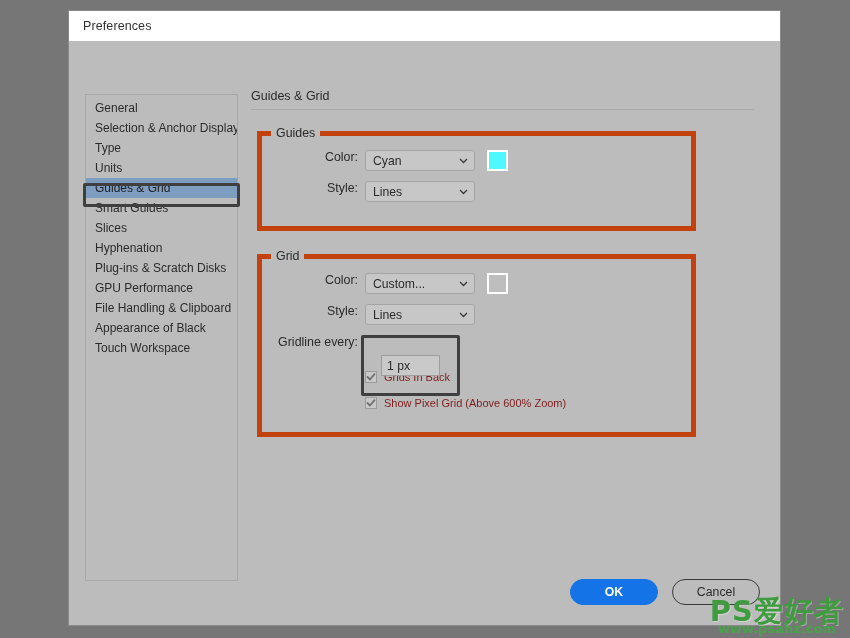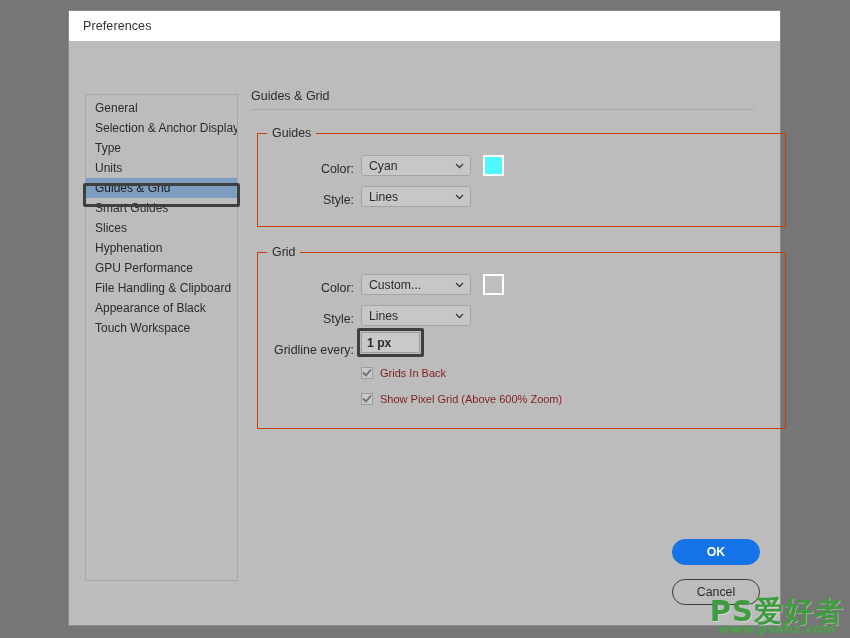--- a/index.html
+++ b/index.html
@@ -102,37 +102,37 @@
     padding-bottom: 6px;
   }
   .panel-rule {
     height: 1px;
     background: #a9a9a9;
     width: 503px;
     margin-bottom: 16px;
   }
 
   fieldset.group {
-    border: 1px solid #c2410c;
+    border: 5px solid #c2410c;
     margin: 0 16px 18px 6px;
     padding: 10px 0 14px 0;
-    width: 529px;
+    width: 439px;
     box-sizing: border-box;
     background: transparent;
   }
   fieldset.group legend {
     font-size: 12.4px;
     color: #2b2b2b;
     padding: 0 5px;
     margin-left: 9px;
   }
 
   .row {
     display: flex;
-    align-items: flex-end;
+    align-items: flex-start;
     height: 26px;
     margin-bottom: 5px;
   }
   .row .lbl {
     width: 103px;
     text-align: right;
     font-size: 12.4px;
     color: #2b2b2b;
     padding-right: 7px;
     box-sizing: border-box;
@@ -180,23 +180,22 @@
     box-sizing: border-box;
     font-size: 12.2px;
     color: #2b2b2b;
     display: flex;
     align-items: center;
     padding-left: 5px;
     position: relative;
   }
   .tinput-wrap {
     position: relative;
-    padding: 4px;
+    padding: 20px;
     margin-left: -4px;
-    font-weight: bold;
   }
   .tinput-wrap::after {
     content: "";
     position: absolute;
     left: 0; top: 0; right: 0; bottom: 0;
     border: 3px solid #3f3f3f;
     border-radius: 2px;
     pointer-events: none;
   }
 
@@ -227,21 +226,20 @@
     white-space: nowrap;
   }
 
   
   .footer {
     position: absolute;
     right: 20px;
     bottom: 20px;
     display: flex;
     gap: 14px;
-    flex-direction: column;
   }
   .btn {
     height: 26px;
     min-width: 88px;
     border-radius: 13px;
     font-size: 12.3px;
     display: flex;
     align-items: center;
     justify-content: center;
     box-sizing: border-box;
@@ -299,20 +297,21 @@
 
     <div class="sidebar" id="sidebar-list">
         <div class="side-item">General</div>
         <div class="side-item">Selection &amp; Anchor Display</div>
         <div class="side-item">Type</div>
         <div class="side-item">Units</div>
         <div class="side-item selected">Guides &amp; Grid</div>
         <div class="side-item">Smart Guides</div>
         <div class="side-item">Slices</div>
         <div class="side-item">Hyphenation</div>
+        <div class="side-item">Plug-ins &amp; Scratch Disks</div>
         <div class="side-item">GPU Performance</div>
         <div class="side-item">File Handling &amp; Clipboard</div>
         <div class="side-item">Appearance of Black</div>
         <div class="side-item">Touch Workspace</div>
       </div>
     <div class="anno-box anno-sidebar"></div>
 
     <div class="panel">
       <div class="panel-title">Guides &amp; Grid</div>
       <div class="panel-rule"></div>

